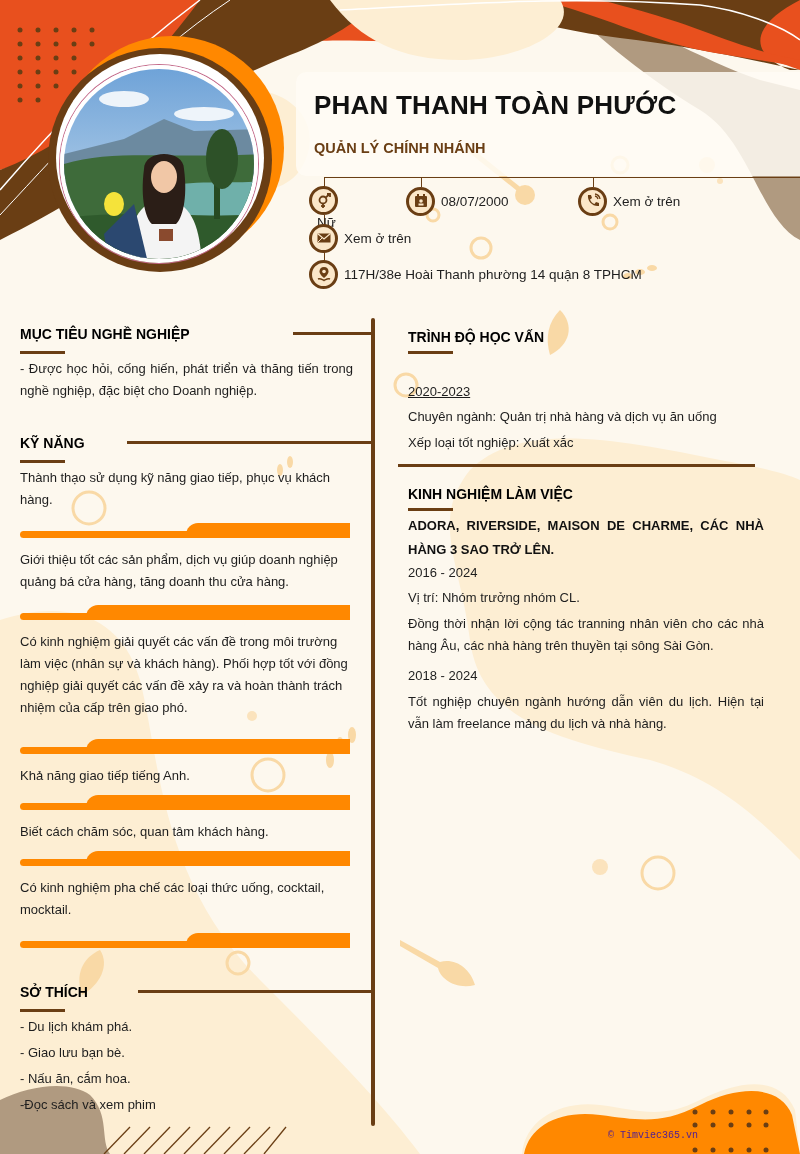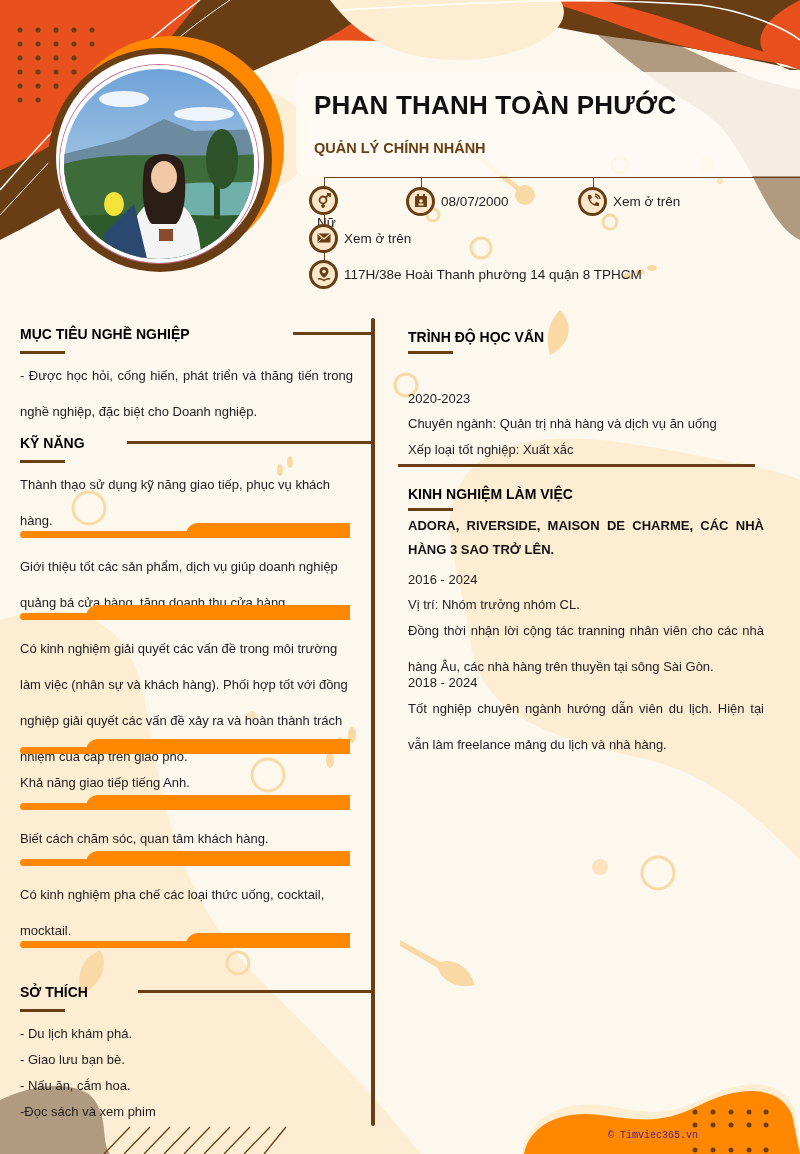--- a/index.html
+++ b/index.html
@@ -39,21 +39,21 @@
 
   
   .photo-wrap { position: absolute; left: 60px; top: 65px; width: 198px; height: 198px; border-radius: 50%; overflow: hidden; border: 4px solid #fff; box-shadow: 0 0 0 1px #c46a8a; }
 
   
   .sec-title { position: absolute; font-size: 14px; font-weight: bold; color: #000000; }
   .sec-under { position: absolute; width: 45px; height: 3px; background: #6a3e14; }
   .hline { position: absolute; height: 3px; background: #6a3e14; }
   .vline { position: absolute; left: 371px; top: 318px; width: 4px; height: 808px; background: #6a3e14; border-radius: 2px; }
 
-  .txt { position: absolute; font-size: 13px; line-height: 36px; color: #1e1e1e; }
+  .txt { position: absolute; font-size: 13px; line-height: 22px; color: #1e1e1e; }
   .justify { text-align: justify; }
   .bold-dark { font-weight: bold; color: #111; }
 
   .skill-bar { position: absolute; left: 20px; width: 330px; height: 15px; }
   .skill-bar .thin { position: absolute; left: 0; bottom: 0; height: 7px; width: 100%; background: #ff8800; border-radius: 4px 0 0 4px; }
   .skill-bar .thick { position: absolute; right: 0; top: 0; height: 15px; background: #ff8800; border-radius: 12px 0 0 0; }
 
   .footer-brand {
     position: absolute; left: 608px; top: 1130px;
     font-family: "Liberation Mono", monospace; font-size: 10px; color: #4c1d95;
@@ -326,21 +326,21 @@
   <div class="sec-title" style="left:20px; top:984px;">SỞ THÍCH</div>
   <div class="hline" style="left:138px; top:990px; width:235px;"></div>
   <div class="sec-under" style="left:20px; top:1009px;"></div>
   <div class="txt" style="left:20px; top:1016px;">- Du lịch khám phá.</div>
   <div class="txt" style="left:20px; top:1042px;">- Giao lưu bạn bè.</div>
   <div class="txt" style="left:20px; top:1068px;">- Nấu ăn, cắm hoa.</div>
   <div class="txt" style="left:20px; top:1094px;">-Đọc sách và xem phim</div>
 
   <div class="sec-title" style="left:408px; top:329px;">TRÌNH ĐỘ HỌC VẤN</div>
   <div class="sec-under" style="left:408px; top:351px;"></div>
-  <div class="txt" style="left:408px; top:381px;">2020-2023</div>
+  <div class="txt" style="left:408px; top:381px;text-decoration:underline;">2020-2023</div>
   <div class="txt" style="left:408px; top:406px;">Chuyên ngành: Quản trị nhà hàng và dịch vụ ăn uống</div>
   <div class="txt" style="left:408px; top:432px;">Xếp loại tốt nghiệp: Xuất xắc</div>
   <div class="hline" style="left:398px; top:464px; width:357px;"></div>
 
   <div class="sec-title" style="left:408px; top:486px;">KINH NGHIỆM LÀM VIỆC</div>
   <div class="sec-under" style="left:408px; top:508px;"></div>
   <div class="txt bold-dark justify" style="left:408px; top:514px; width:356px; line-height:24px;">ADORA, RIVERSIDE, MAISON DE CHARME, CÁC NHÀ HÀNG 3 SAO TRỞ LÊN.</div>
   <div class="txt" style="left:408px; top:562px;">2016 - 2024</div>
   <div class="txt" style="left:408px; top:587px;">Vị trí: Nhóm trưởng nhóm CL.</div>
   <div class="txt justify" style="left:408px; top:613px; width:356px;">Đồng thời nhận lời cộng tác tranning nhân viên cho các nhà hàng Âu, các nhà hàng trên thuyền tại sông Sài Gòn.</div>

